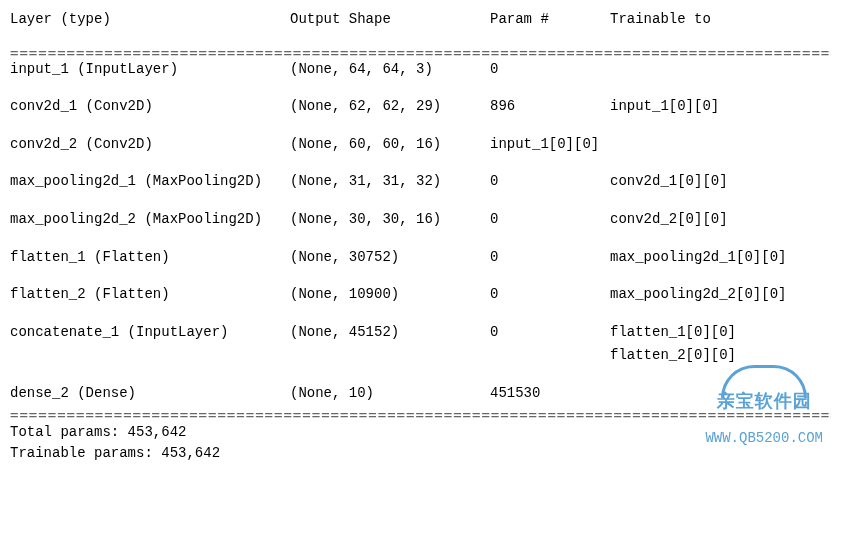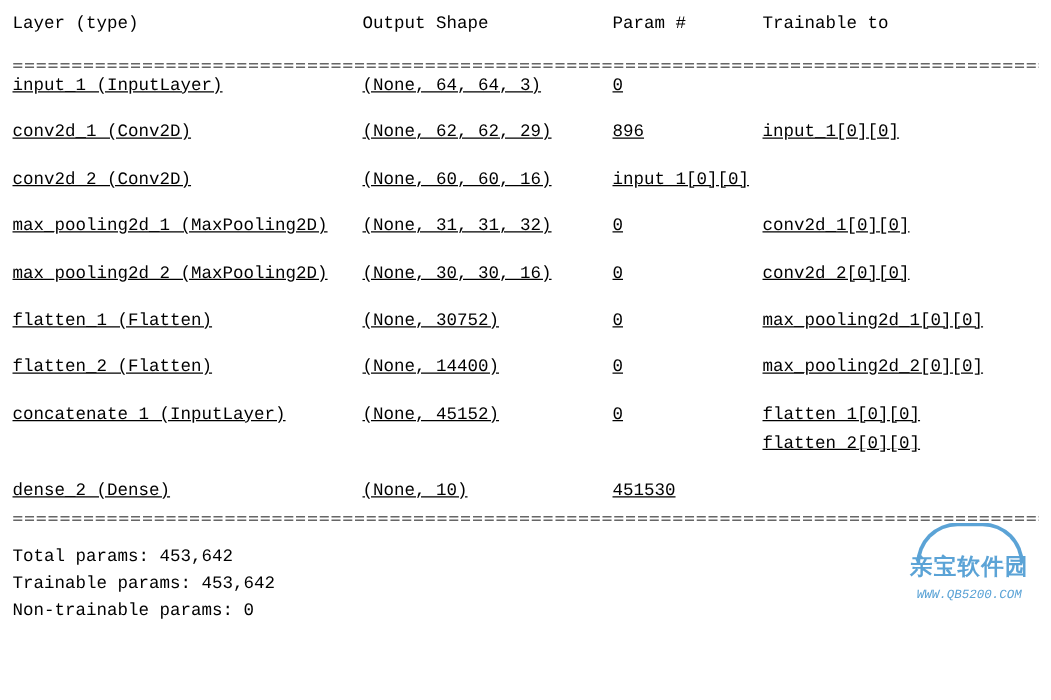--- a/index.html
+++ b/index.html
@@ -14,35 +14,34 @@
       box-sizing: border-box;
       position: relative;
     }
     .header-row {
       display: flex;
       margin-bottom: 14px;
     }
     .row {
       display: flex;
       padding: 2px 0;
-      text-decoration: underline;
     }
     .col-layer { width: 280px; flex-shrink: 0; }
     .col-output { width: 200px; flex-shrink: 0; }
     .col-param { width: 120px; flex-shrink: 0; }
     .col-connected { width: 200px; flex-shrink: 0; }
     .sep-line {
       color: #666;
       letter-spacing: 1px;
       overflow: hidden;
       height: 14px;
       font-family: monospace;
     }
     .summary {
-      margin-top: 16px;
+      margin-top: 2px;
     }
     .summary-line {
       padding: 1px 0;
     }
     .watermark {
       position: absolute;
       bottom: 40px;
       right: 18px;
       text-align: center;
     }
@@ -54,24 +53,23 @@
     }
     .watermark-arc {
       width: 80px;
       height: 30px;
       border: 3px solid #5ba3d6;
       border-bottom: none;
       border-radius: 80px 80px 0 0;
       margin: 0 auto -8px auto;
     }
     .watermark-bottom {
-      font-size: 10px;
+      font-size: 14px;
       color: #5ba3d6;
-      margin-top: 2px;
-      font-style: italic;
+      margin-top: 14px;
     }
   </style>
 </head>
 <body>
 
 <div class="header-row">
   <div class="col-layer">Layer (type)</div>
   <div class="col-output">Output Shape</div>
   <div class="col-param">Param #</div>
   <div class="col-connected">Trainable to</div>
@@ -115,21 +113,21 @@
     <div class="sep-line">__________________________________________________________________________________________________</div>
     <div class="row">
       <div class="col-layer">flatten_1 (Flatten)</div>
       <div class="col-output">(None, 30752)</div>
       <div class="col-param">0</div>
       <div class="col-connected">max_pooling2d_1[0][0]</div>
     </div>
     <div class="sep-line">__________________________________________________________________________________________________</div>
     <div class="row">
       <div class="col-layer">flatten_2 (Flatten)</div>
-      <div class="col-output">(None, 14400)</div>
+      <div class="col-output">(None, 10900)</div>
       <div class="col-param">0</div>
       <div class="col-connected">max_pooling2d_2[0][0]</div>
     </div>
     <div class="sep-line">__________________________________________________________________________________________________</div>
     <div class="row">
       <div class="col-layer">concatenate_1 (InputLayer)</div>
       <div class="col-output">(None, 45152)</div>
       <div class="col-param">0</div>
       <div class="col-connected">flatten_1[0][0]</div>
     </div>
@@ -144,21 +142,20 @@
       <div class="col-layer">dense_2 (Dense)</div>
       <div class="col-output">(None, 10)</div>
       <div class="col-param">451530</div>
     </div>
   </div>
 
 <div class="sep-line">==================================================================================================</div>
 <div class="summary">
   <div class="summary-line">Total params: 453,642</div>
   <div class="summary-line">Trainable params: 453,642</div>
-  <div class="summary-line">Non-trainable params: 0</div>
 </div>
 <div class="sep-line">__________________________________________________________________________________________________</div>
 
 <div class="watermark">
   <div class="watermark-arc"></div>
   <div class="watermark-top">亲宝软件园</div>
   <div class="watermark-bottom">WWW.QB5200.COM</div>
 </div>
 
 </body></html>

